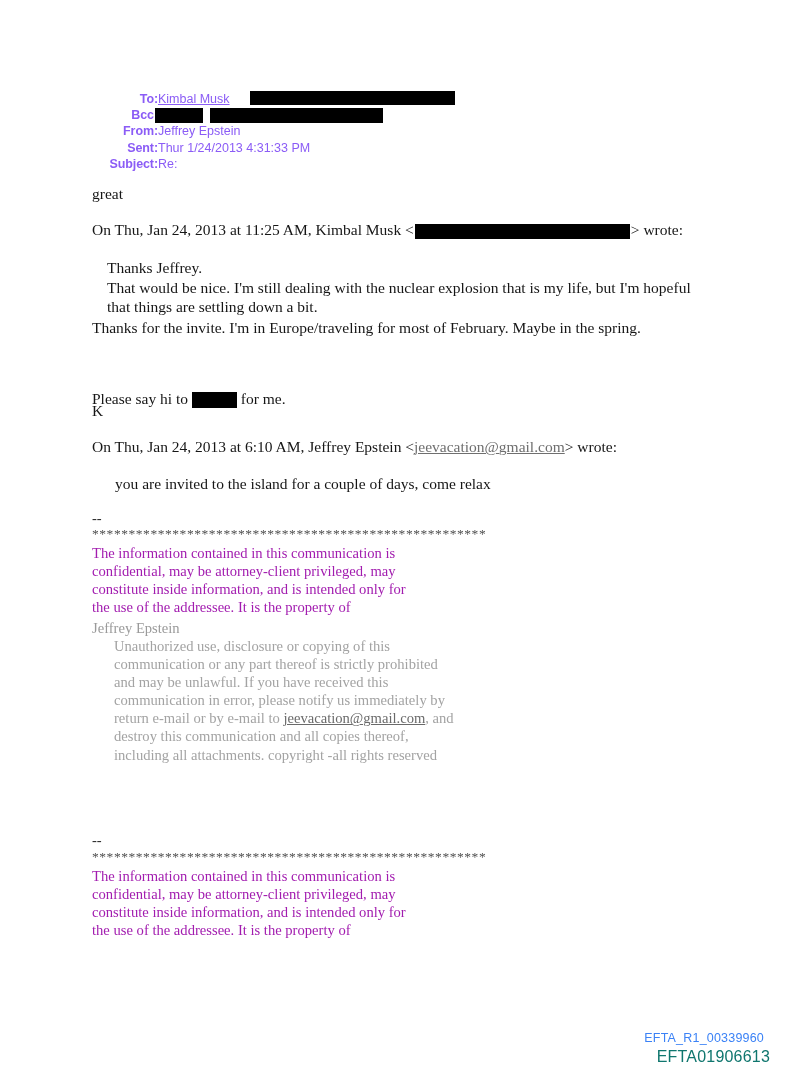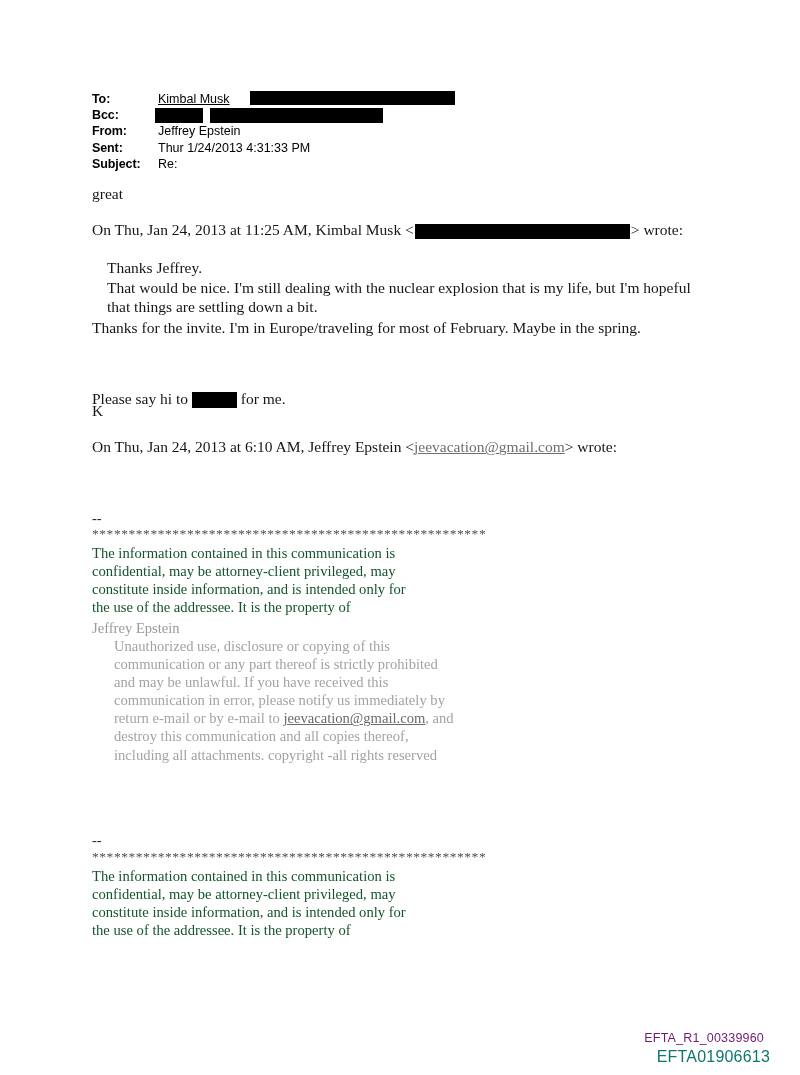--- a/index.html
+++ b/index.html
@@ -24,21 +24,22 @@
 
   
   .hdr {
     position: absolute;
     left: 92px;
     top: 91px;
     width: 620px;
     font-family: "Liberation Sans", "DejaVu Sans", sans-serif;
     font-size: 12.5px;
     line-height: 16.2px;
-    color: #000000;
+    color: #8b5cf6;
+    text-align: right;
   }
   .hdr-row {
     display: flex;
     align-items: flex-start;
     height: 16.2px;
     position: relative;
   }
   .hdr-label {
     width: 66px;
     flex: 0 0 66px;
@@ -113,21 +114,21 @@
     position: absolute;
     left: 92px;
     font-family: "Liberation Serif", "DejaVu Serif", serif;
     font-size: 13.5px;
     line-height: 14px;
     color: #4e4e4e;
     letter-spacing: 0.55px;
     white-space: nowrap;
   }
 
-  .disc-dark  { color: #14532d; }
+  .disc-dark  { color: #a21caf; }
   .disc-fade1 { color: #9a9a9a; }
   .disc-fade2 { color: #a3a3a3; margin-left: 22px; }
 
   .disc-link-faded {
     color: #6a6a6a;
     text-decoration: underline;
     text-decoration-thickness: 1px;
     text-underline-offset: 1px;
   }
 
@@ -141,21 +142,21 @@
   .d2-stars  { top: 850px; }
   .d2-dark   { top: 867px; }
 
   
   .bates1 {
     position: absolute;
     right: 36px;
     top: 1031px;
     font-family: "Liberation Sans", "DejaVu Sans", sans-serif;
     font-size: 12.5px;
-    color: #701a75;
+    color: #3b82f6;
     letter-spacing: 0.2px;
     white-space: nowrap;
   }
   .bates2 {
     position: absolute;
     right: 30px;
     top: 1048px;
     font-family: "Liberation Sans", "DejaVu Sans", sans-serif;
     font-size: 16px;
     color: #0f766e;
@@ -216,20 +217,21 @@
   <div class="body-txt p-sayhi">
     <span>Please say hi to </span><span class="redact" style="width:45px; height:16px;"></span><span> for me.</span>
   </div>
 
   <div class="body-txt p-k">K</div>
 
   <div class="body-txt p-onthu2">
     <span>On Thu, Jan 24, 2013 at 6:10 AM, Jeffrey Epstein &lt;</span><span class="email-link">jeevacation@gmail.com</span><span>&gt; wrote:</span>
   </div>
 
+  <div class="body-txt p-island">you are invited to the island for a couple of days,   come  relax</div>
 
   <div class="dashes d1-dashes">--</div>
   <div class="stars d1-stars">******************************************************</div>
   <div class="disc disc-dark d1-dark">The information contained in this communication is
 confidential, may be attorney-client privileged, may
 constitute inside information, and is intended only for
 the use of the addressee. It is the property of</div>
   <div class="disc disc-fade1 d1-name">Jeffrey Epstein</div>
   <div class="disc disc-fade2 d1-rest"><span>Unauthorized use, disclosure or copying of this
 communication or any part thereof is strictly prohibited

